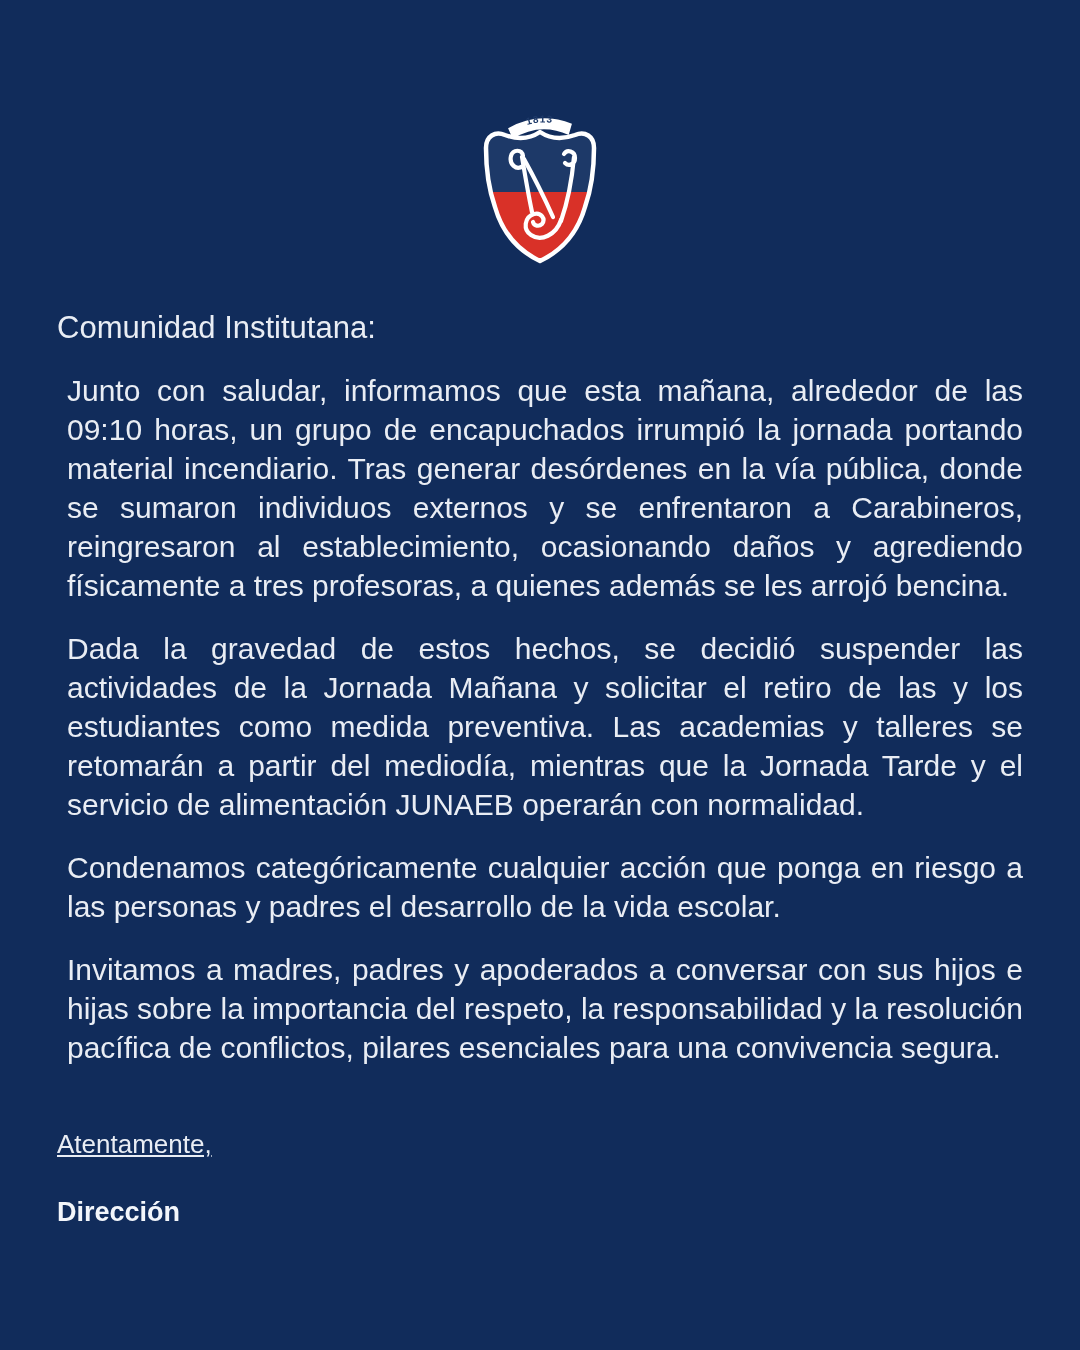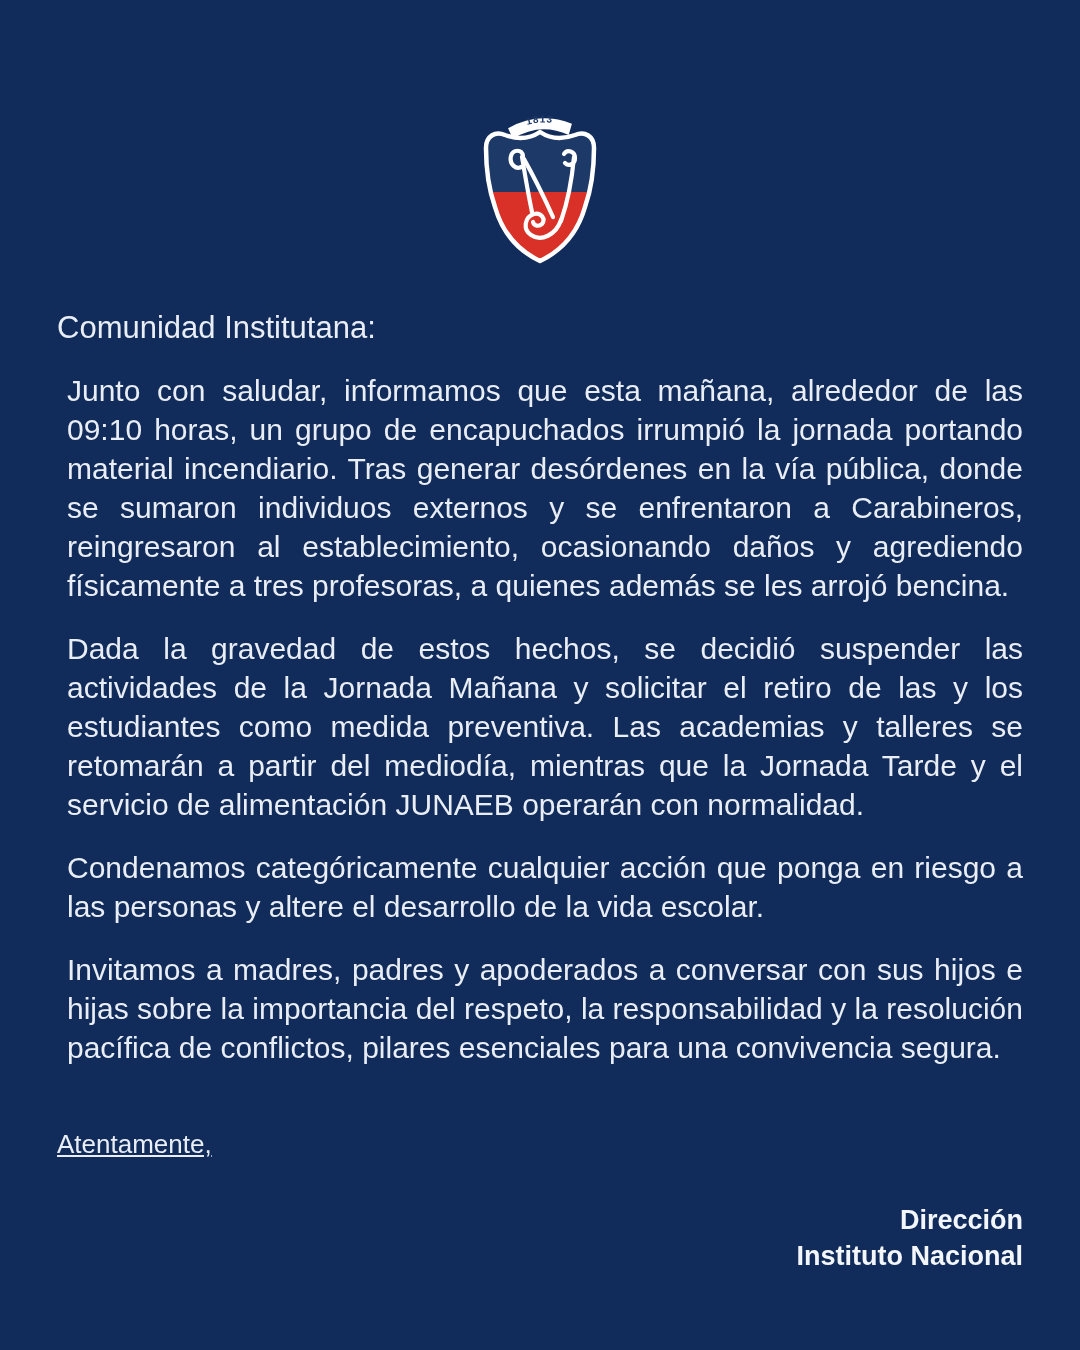--- a/index.html
+++ b/index.html
@@ -32,22 +32,22 @@
     text-align: justify;
     margin: 0 0 24px 10px;
   }
   .closing {
     font-size: 26px;
     line-height: 39px;
     margin: 58px 0 0 0;
     text-decoration: underline;
   }
   .signature {
-    margin-top: 38px;
-    text-align: right;
+    margin-top: 30px;
+    text-align: left;
     font-weight: bold;
     font-size: 27px;
     line-height: 36px;
     color: #f3f6fb;
   }
   .signature p { margin: 0; }
   .crest-svg { display: block; }
 </style>
 </head>
 <body>
@@ -86,25 +86,24 @@
     </svg>
   </div>
 
   <div class="content">
     <p class="salutation">Comunidad Institutana:</p>
 
     <p class="body">Junto con saludar, informamos que esta mañana, alrededor de las 09:10 horas, un grupo de encapuchados irrumpió la jornada portando material incendiario. Tras generar desórdenes en la vía pública, donde se sumaron individuos externos y se enfrentaron a Carabineros, reingresaron al establecimiento, ocasionando daños y agrediendo físicamente a tres profesoras, a quienes además se les arrojó bencina.</p>
 
     <p class="body">Dada la gravedad de estos hechos, se decidió suspender las actividades de la Jornada Mañana y solicitar el retiro de las y los estudiantes como medida preventiva. Las academias y talleres se retomarán a partir del mediodía, mientras que la Jornada Tarde y el servicio de alimentación JUNAEB operarán con normalidad.</p>
 
-    <p class="body">Condenamos categóricamente cualquier acción que ponga en riesgo a las personas y altere el desarrollo de la vida escolar.</p>
+    <p class="body">Condenamos categóricamente cualquier acción que ponga en riesgo a las personas y padres el desarrollo de la vida escolar.</p>
 
     <p class="body">Invitamos a madres, padres y apoderados a conversar con sus hijos e hijas sobre la importancia del respeto, la responsabilidad y la resolución pacífica de conflictos, pilares esenciales para una convivencia segura.</p>
 
     <p class="closing">Atentamente,</p>
 
     <div class="signature">
       <p>Dirección</p>
-      <p>Instituto Nacional</p>
     </div>
   </div>
 
 </div>
 
 </body></html>

